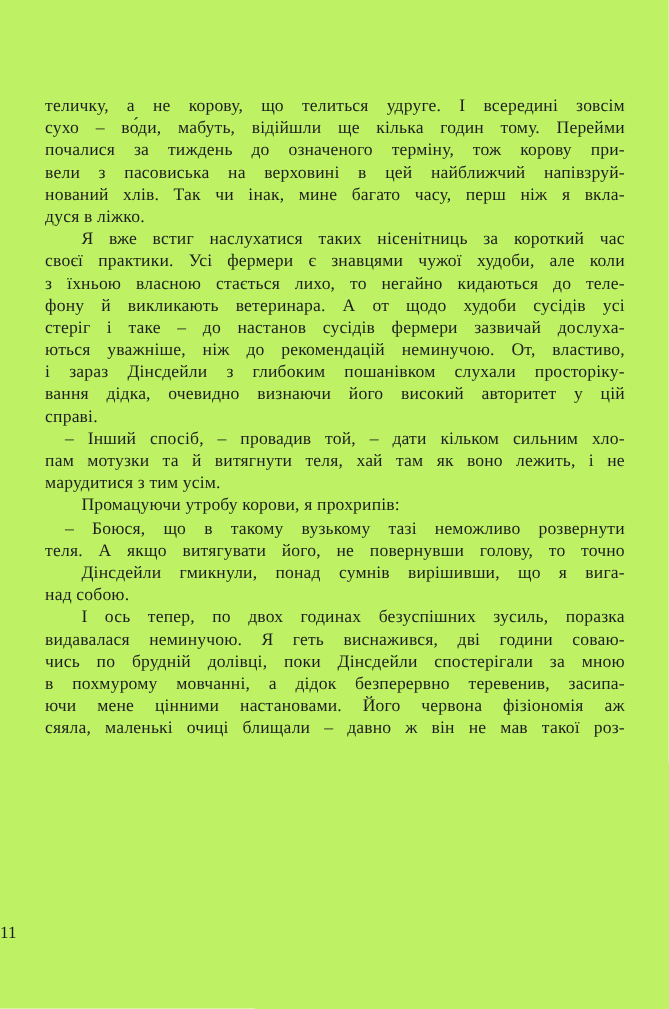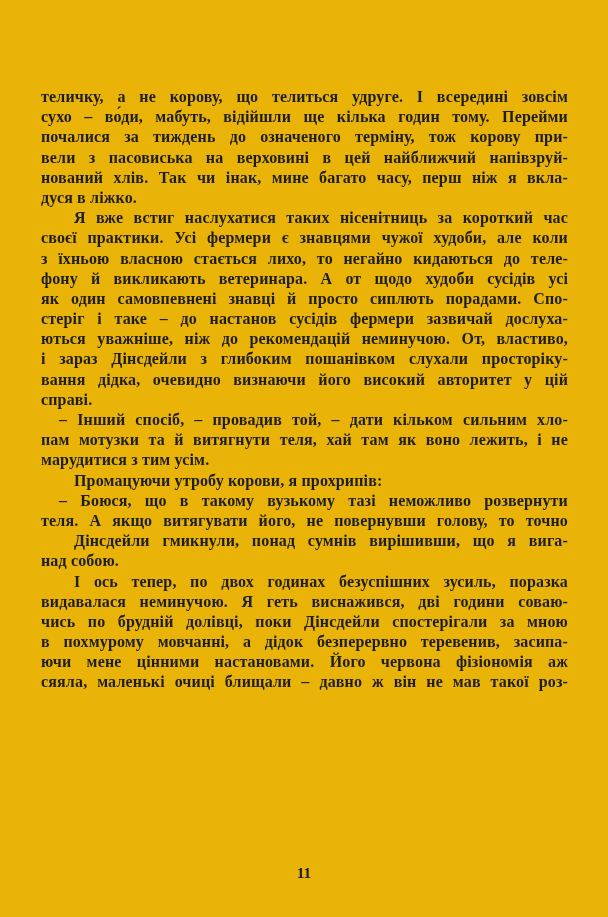--- a/index.html
+++ b/index.html
@@ -35,46 +35,43 @@
   .line.endline {
     text-align-last: left;
     -moz-text-align-last: left;
   }
   .line.ind   { text-indent: 33px; }
   .line.ind-d { text-indent: 18px; }
   .page-number {
     position: absolute;
     left: 0; top: 839px;
     width: 608px;
-    text-align: center;
     font-size: 15.5px;
     line-height: 20px;
     color: #1e1e1e;
-    margin-top: 24px;
   }
 </style>
 </head>
 <body style="background: rgb(253, 253, 253);">
 
-<div class="book-page" style="background: #eab308; color: rgb(30, 30, 30); font-weight: bold;">
+<div class="book-page" style="background: #bef264; color: rgb(30, 30, 30);">
   <div class="text-column">
       <div class="paragraph">
         <div class="line">теличку, а не корову, що телиться удруге. І всередині зовсім</div>
         <div class="line">сухо – во́ди, мабуть, відійшли ще кілька годин тому. Перейми</div>
         <div class="line">почалися за тиждень до означеного терміну, тож корову при-</div>
         <div class="line">вели з пасовиська на верховині в цей найближчий напівзруй-</div>
         <div class="line">нований хлів. Так чи інак, мине багато часу, перш ніж я вкла-</div>
         <div class="line endline">дуся в ліжко.</div>
       </div>
       <div class="paragraph">
         <div class="line ind">Я вже встиг наслухатися таких нісенітниць за короткий час</div>
         <div class="line">своєї практики. Усі фермери є знавцями чужої худоби, але коли</div>
         <div class="line">з їхньою власною стається лихо, то негайно кидаються до теле-</div>
         <div class="line">фону й викликають ветеринара. А от щодо худоби сусідів усі</div>
-        <div class="line">як один самовпевнені знавці й просто сиплють порадами. Спо-</div>
         <div class="line">стеріг і таке – до настанов сусідів фермери зазвичай дослуха-</div>
         <div class="line">ються уважніше, ніж до рекомендацій неминучою. От, властиво,</div>
         <div class="line">і зараз Дінсдейли з глибоким пошанівком слухали просторіку-</div>
         <div class="line">вання дідка, очевидно визнаючи його високий авторитет у цій</div>
         <div class="line endline">справі.</div>
       </div>
       <div class="paragraph">
         <div class="line ind-d">– Інший спосіб, – провадив той, – дати кільком сильним хло-</div>
         <div class="line">пам мотузки та й витягнути теля, хай там як воно лежить, і не</div>
         <div class="line endline">марудитися з тим усім.</div>

